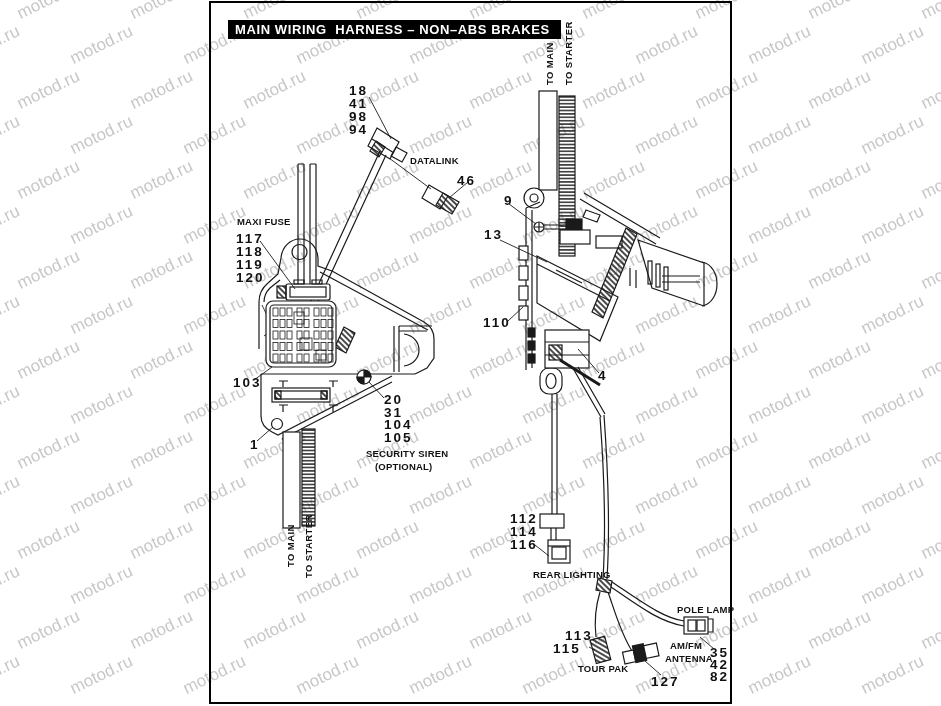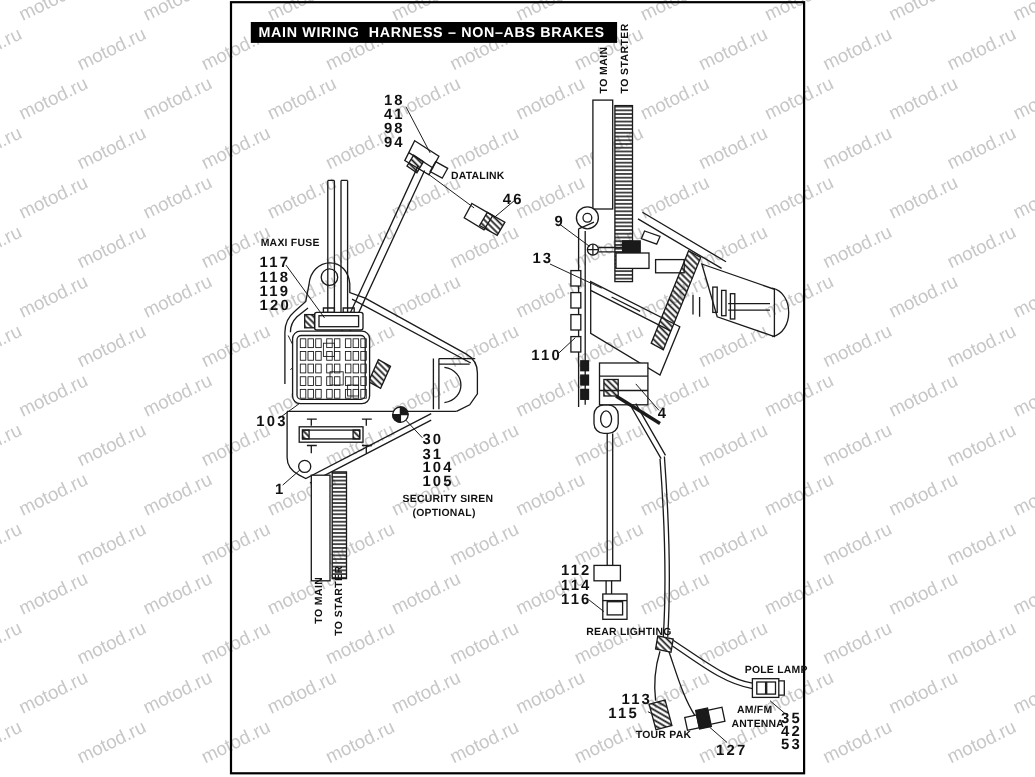--- a/index.html
+++ b/index.html
@@ -363,21 +363,21 @@
 <div class="cl" style="left:349px;top:124px">94</div>
 <div class="sl" style="left:410px;top:156px">DATALINK</div>
 <div class="cl" style="left:457px;top:175px">46</div>
 <div class="sl" style="left:237px;top:217px">MAXI FUSE</div>
 <div class="cl" style="left:236px;top:233px">117</div>
 <div class="cl" style="left:236px;top:246px">118</div>
 <div class="cl" style="left:236px;top:259px">119</div>
 <div class="cl" style="left:236px;top:272px">120</div>
 <div class="cl" style="left:233px;top:377px">103</div>
 <div class="cl" style="left:250px;top:439px">1</div>
-<div class="cl" style="left:384px;top:394px">30</div>
+<div class="cl" style="left:384px;top:394px">20</div>
 <div class="cl" style="left:384px;top:407px">31</div>
 <div class="cl" style="left:384px;top:419px">104</div>
 <div class="cl" style="left:384px;top:432px">105</div>
 <div class="sl" style="left:366px;top:449px">SECURITY SIREN</div>
 <div class="sl" style="left:375px;top:462px">(OPTIONAL)</div>
 <div class="vt" style="left:286px;top:567px">TO MAIN</div>
 <div class="vt" style="left:304px;top:578px">TO STARTER</div>
 
 <div class="vt" style="left:545px;top:85px">TO MAIN</div>
 <div class="vt" style="left:564px;top:85px">TO STARTER</div>
@@ -391,13 +391,13 @@
 <div class="sl" style="left:533px;top:570px">REAR LIGHTING</div>
 <div class="sl" style="left:677px;top:605px">POLE LAMP</div>
 <div class="cl" style="left:565px;top:630px">113</div>
 <div class="cl" style="left:553px;top:643px">115</div>
 <div class="sl" style="left:578px;top:664px">TOUR PAK</div>
 <div class="sl" style="left:670px;top:641px">AM/FM</div>
 <div class="sl" style="left:665px;top:654px">ANTENNA</div>
 <div class="cl" style="left:651px;top:676px">127</div>
 <div class="cl" style="left:710px;top:647px">35</div>
 <div class="cl" style="left:710px;top:659px">42</div>
-<div class="cl" style="left:710px;top:671px">53</div>
+<div class="cl" style="left:710px;top:671px">82</div>
 
 </body></html>

